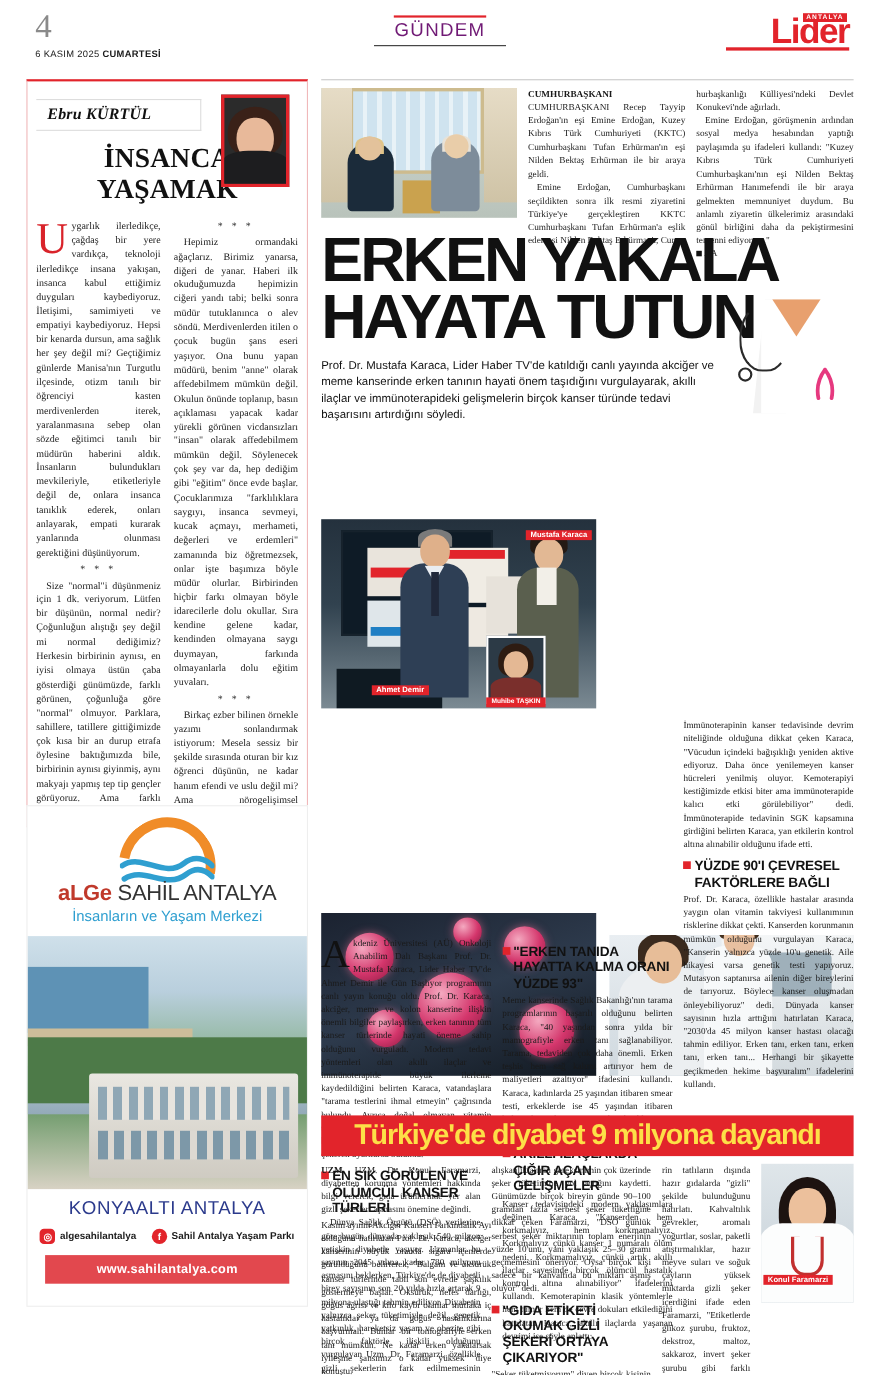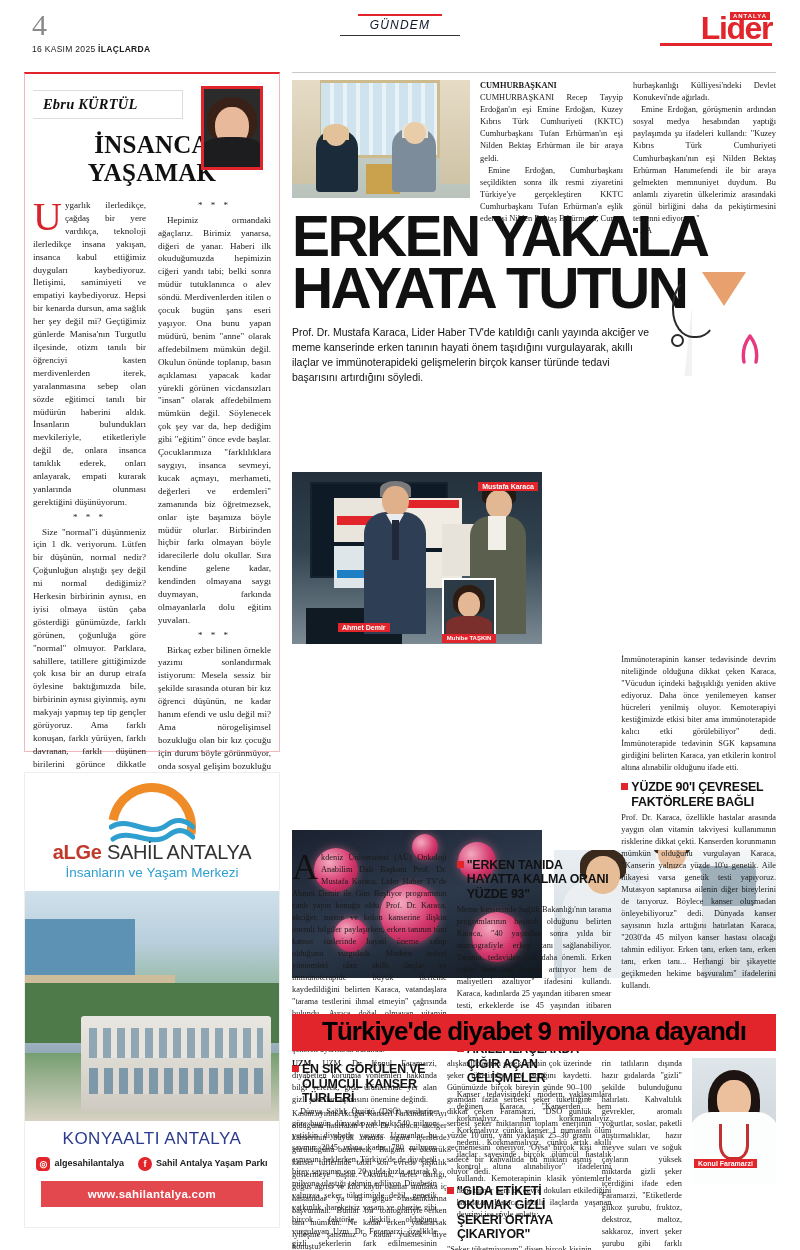--- a/index.html
+++ b/index.html
@@ -23,21 +23,21 @@
   .folio-date {
     position:absolute; left:32px; top:44px;
     font-family:"Liberation Sans", sans-serif;
     font-size:8.5px; letter-spacing:0.3px; color:#1a1a1a;
   }
   .folio-date b { font-weight:700; }
   .section-wrap { position:absolute; left:50%; top:14px; transform:translateX(-50%); text-align:center; }
   .section-rule { width:84px; height:2px; background:#e2242b; margin:0 auto 2px; }
   .section-name {
     font-family:"Liberation Sans", sans-serif;
-    font-size:12px; letter-spacing:1.2px; color:#0f172a; font-weight:400;font-style:italic;
+    font-size:17px; letter-spacing:1.2px; color:#701a75; font-weight:400;
   }
   .section-underline { width:120px; height:1px; background:#333; margin:3px auto 0; }
   .brand { position:absolute; right:28px; top:14px; text-align:right; }
   .brand-name {
     font-family:"Liberation Sans", sans-serif;
     font-weight:700; font-size:32px; line-height:0.88; color:#e2242b;
     letter-spacing:-1.4px;
   }
   .brand-sub {
     position:absolute; right:2px; top:-2px;
@@ -114,21 +114,21 @@
     margin-top:8px; font-family:"Liberation Sans", sans-serif;
     font-size:7.6px; color:#333; display:flex; align-items:center; gap:4px;
   }
   .at-badge {
     display:inline-block; width:10px; height:10px; border-radius:50%;
     background:#888; color:#fff; font-size:7px; line-height:10px; text-align:center;
   }
 
   
   .ad {
-    position:absolute; left:24px; top:772px; width:256px; height:456px;
+    position:absolute; left:24px; top:732px; width:256px; height:456px;
     background:#fff; overflow:hidden; border:1px solid #eee;
   }
   .ad-logo { position:relative; height:110px; }
   .ad-arc {
     position:absolute; left:50%; top:10px; transform:translateX(-50%);
     width:88px; height:88px; border-radius:50%;
     border:9px solid #f08c28; border-bottom-color:transparent; border-left-color:transparent;
     transform:translateX(-50%) rotate(-35deg);
   }
   .ad-waves { position:absolute; left:50%; top:44px; transform:translateX(-50%); }
@@ -341,21 +341,21 @@
     content:""; position:absolute; left:0; top:3px; width:7px; height:7px; background:#e2242b;
   }
   .dropcap2 {
     float:left; font-family:"Liberation Serif", serif;
     font-size:36px; line-height:0.76; font-weight:400; color:#111; padding:2px 3px 0 0;
   }
 
   
   .story3 { position:absolute; left:292px; top:1014px; width:484px; }
   .s3-bar {
-    background:#e2242b; color:#000000; text-align:center;
+    background:#e2242b; color:#fde047; text-align:center;
     font-family:"Liberation Sans", sans-serif; font-weight:700;
     font-size:26px; line-height:1.18; letter-spacing:-1px; padding:2px 0 4px;
     white-space:nowrap;
   }
   .s3-body { margin-top:7px; display:flex; gap:10px; }
   .s3-col { width:148px; }
   .s3-col.narrow { width:82px; }
   .s3-col p {
     font-family:"Liberation Serif", serif; font-size:8.3px; line-height:1.45;
     text-align:justify; color:#1a1a1a; text-indent:8px;
@@ -374,22 +374,22 @@
   .s3-cap { position:absolute; left:2px; bottom:16px; }
 </style>
 </head>
 <body>
 
 <div class="page">
 
   <div class="masthead">
     <div class="folio-num">4</div>
     <div class="folio-date">
-      <span>16 KASIM 2025</span>
-      <b>İLAÇLARDA</b>
+      <span>6 KASIM 2025</span>
+      <b>CUMARTESİ</b>
     </div>
     <div class="section-wrap">
       <div class="section-rule"></div>
       <div class="section-name">GÜNDEM</div>
       <div class="section-underline"></div>
     </div>
     <div class="brand">
       <div style="position:relative;">
         <div class="brand-name">Lider</div>
         <div class="brand-sub">ANTALYA</div>

